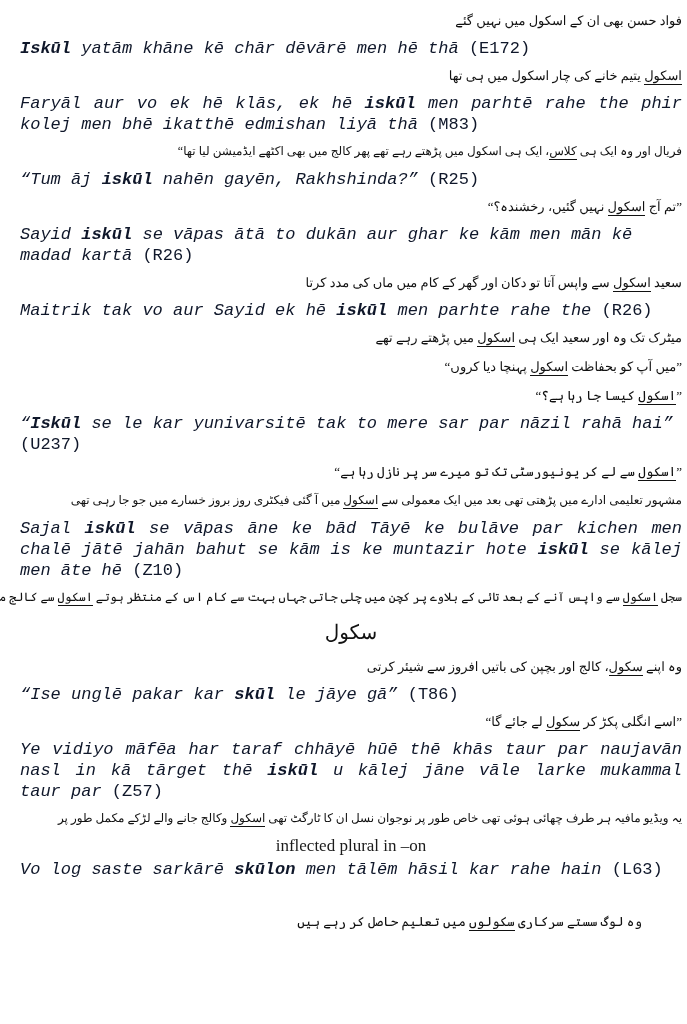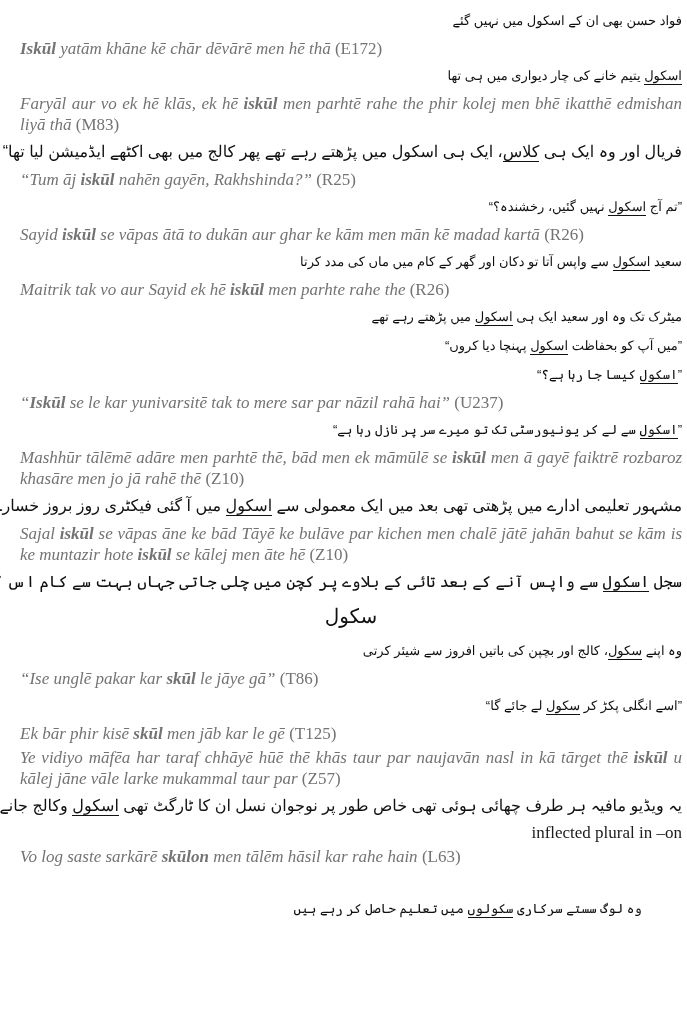--- a/index.html
+++ b/index.html
@@ -7,88 +7,86 @@
     width:687px;height:1024px;
     background:#ffffff;
     box-sizing:border-box;
     padding:6px 5px 0 20px;
     overflow:hidden;
     font-family:"Liberation Serif","DejaVu Serif",serif;
     color:#1b1b1b;
   }
   .page{width:100%;height:100%;}
   .roman{
-    font-family:Liberation Serif, serif;
+    font-family:Liberation Mono, monospace;
     font-style:italic;
     font-size:17px;
     line-height:21px;
     margin:3px 0 2px;
     text-align:left;
-    color:#737373;
+    color:#0f172a;
   }
   .roman.justify{text-align:justify;text-align-last:left;}
   .roman b{font-weight:bold;}
   .roman .cite{font-style:normal;}
   .urdu{
     direction:rtl;
-    font-family:Liberation Sans, sans-serif;
+    font-family:Liberation Serif, serif;
     font-size:13px;
     line-height:29px;
     text-align:right;
     color:#111111;
     white-space:nowrap;
   }
-  .urdu.long{font-size:16px;}
+  .urdu.long{font-size:12px;}
   .urdu .ul{
     border-bottom:1.5px solid #111;
     padding-bottom:1px;
   }
   .urdu.heading{
     text-align:center;
     font-size:20px;
     line-height:36px;
     margin:2px 0;
     white-space:normal;
   }
   .note{
     font-style:normal;
     font-size:17px;
     line-height:21px;
     margin:2px 0;
-    text-align:right;
+    text-align:center;
   }
 </style>
 </head>
 <body>
 
 <div class="page">
   <div>
       <div class="urdu"><span>فواد حسن بھی ان کے اسکول میں نہیں گئے</span></div>
       <div class="roman"><b>Iskūl</b><span> yatām khāne kē chār dēvārē men hē thā </span><span class="cite">(E172)</span></div>
-      <div class="urdu"><span class="ul">اسکول</span><span> یتیم خانے کی چار دیواری میں ہی تھا</span></div>
+      <div class="urdu"><span class="ul">اسکول</span><span> یتیم خانے کی چار اسکول میں ہی تھا</span></div>
       <div class="roman justify"><span>Faryāl aur vo ek hē klās, ek hē </span><b>iskūl</b><span> men parhtē rahe the phir kolej men bhē ikatthē edmishan liyā thā </span><span class="cite">(M83)</span></div>
       <div class="urdu long"><span>فریال اور وہ ایک ہی </span><span class="ul">کلاس</span><span>، ایک ہی اسکول میں پڑھتے رہے تھے پھر کالج میں بھی اکٹھے ایڈمیشن لیا تھا“</span></div>
       <div class="roman"><span>“Tum āj </span><b>iskūl</b><span> nahēn gayēn, Rakhshinda?” </span><span class="cite">(R25)</span></div>
       <div class="urdu"><span>”تم آج </span><span class="ul">اسکول</span><span> نہیں گئیں، رخشندہ؟“</span></div>
       <div class="roman"><span>Sayid </span><b>iskūl</b><span> se vāpas ātā to dukān aur ghar ke kām men mān kē madad kartā </span><span class="cite">(R26)</span></div>
       <div class="urdu"><span>سعید </span><span class="ul">اسکول</span><span> سے واپس آتا تو دکان اور گھر کے کام میں ماں کی مدد کرتا</span></div>
       <div class="roman"><span>Maitrik tak vo aur Sayid ek hē </span><b>iskūl</b><span> men parhte rahe the </span><span class="cite">(R26)</span></div>
       <div class="urdu"><span>میٹرک تک وہ اور سعید ایک ہی </span><span class="ul">اسکول</span><span> میں پڑھتے رہے تھے</span></div>
       <div class="urdu"><span>”میں آپ کو بحفاظت </span><span class="ul">اسکول</span><span> پہنچا دیا کروں“</span></div>
       <div class="urdu"><span>”</span><span class="ul">اسکول</span><span> کیسا جا رہا ہے؟“</span></div>
       <div class="roman"><span>“</span><b>Iskūl</b><span> se le kar yunivarsitē tak to mere sar par nāzil rahā hai” </span><span class="cite">(U237)</span></div>
       <div class="urdu"><span>”</span><span class="ul">اسکول</span><span> سے لے کر یونیورسٹی تک تو میرے سر پر نازل رہا ہے“</span></div>
-      <div class="roman justify"><span>Mashhūr tālēmē adāre men parhtē thē, bād men ek māmūlē se </span><b>iskūl</b><span> men ā gayē faiktrē rozbaroz khasāre men jo jā rahē thē </span><span class="cite">(Z10)</span></div>
       <div class="urdu long"><span>مشہور تعلیمی ادارے میں پڑھتی تھی بعد میں ایک معمولی سے </span><span class="ul">اسکول</span><span> میں آ گئی فیکٹری روز بروز خسارے میں جو جا رہی تھی</span></div>
       <div class="roman justify"><span>Sajal </span><b>iskūl</b><span> se vāpas āne ke bād Tāyē ke bulāve par kichen men chalē jātē jahān bahut se kām is ke muntazir hote </span><b>iskūl</b><span> se kālej men āte hē  </span><span class="cite">(Z10)</span></div>
       <div class="urdu long"><span>سجل </span><span class="ul">اسکول</span><span> سے واپس آنے کے بعد تائی کے بلاوے پر کچن میں چلی جاتی جہاں بہت سے کام اس کے منتظر ہوتے </span><span class="ul">اسکول</span><span> سے کالج میں آتے ہی</span></div>
       <div class="urdu heading">سکول</div>
       <div class="urdu"><span>وہ اپنے </span><span class="ul">سکول</span><span>، کالج اور بچپن کی باتیں افروز سے شیئر کرتی</span></div>
       <div class="roman"><span>“Ise unglē pakar kar </span><b>skūl</b><span> le jāye gā” </span><span class="cite">(T86)</span></div>
       <div class="urdu"><span>”اسے انگلی پکڑ کر </span><span class="ul">سکول</span><span> لے جائے گا“</span></div>
-      <div class="roman"><span>Ek bār phir kisē </span><b>skūl</b><span> men jāb kar le gē </span><span class="cite">(T125)</span></div>
       <div class="roman justify"><span>Ye vidiyo māfēa har taraf chhāyē hūē thē khās taur par naujavān nasl in kā tārget thē </span><b>iskūl</b><span> u kālej jāne vāle larke mukammal taur par </span><span class="cite">(Z57)</span></div>
       <div class="urdu long"><span>یہ ویڈیو مافیہ ہر طرف چھائی ہوئی تھی خاص طور پر نوجوان نسل ان کا ٹارگٹ تھی </span><span class="ul">اسکول</span><span> وکالج جانے والے لڑکے مکمل طور پر</span></div>
       <div class="note">inflected plural in –on</div>
       <div class="roman"><span>Vo log saste sarkārē </span><b>skūlon</b><span> men tālēm hāsil kar rahe hain </span><span class="cite">(L63)</span></div>
       <div class="urdu" style="padding-right: 40px; margin-top: 27px;"><span>وہ لوگ سستے سرکاری </span><span class="ul">سکولوں</span><span> میں تعلیم حاصل کر رہے ہیں</span></div>
     </div>
 </div>
 
 </body></html>

